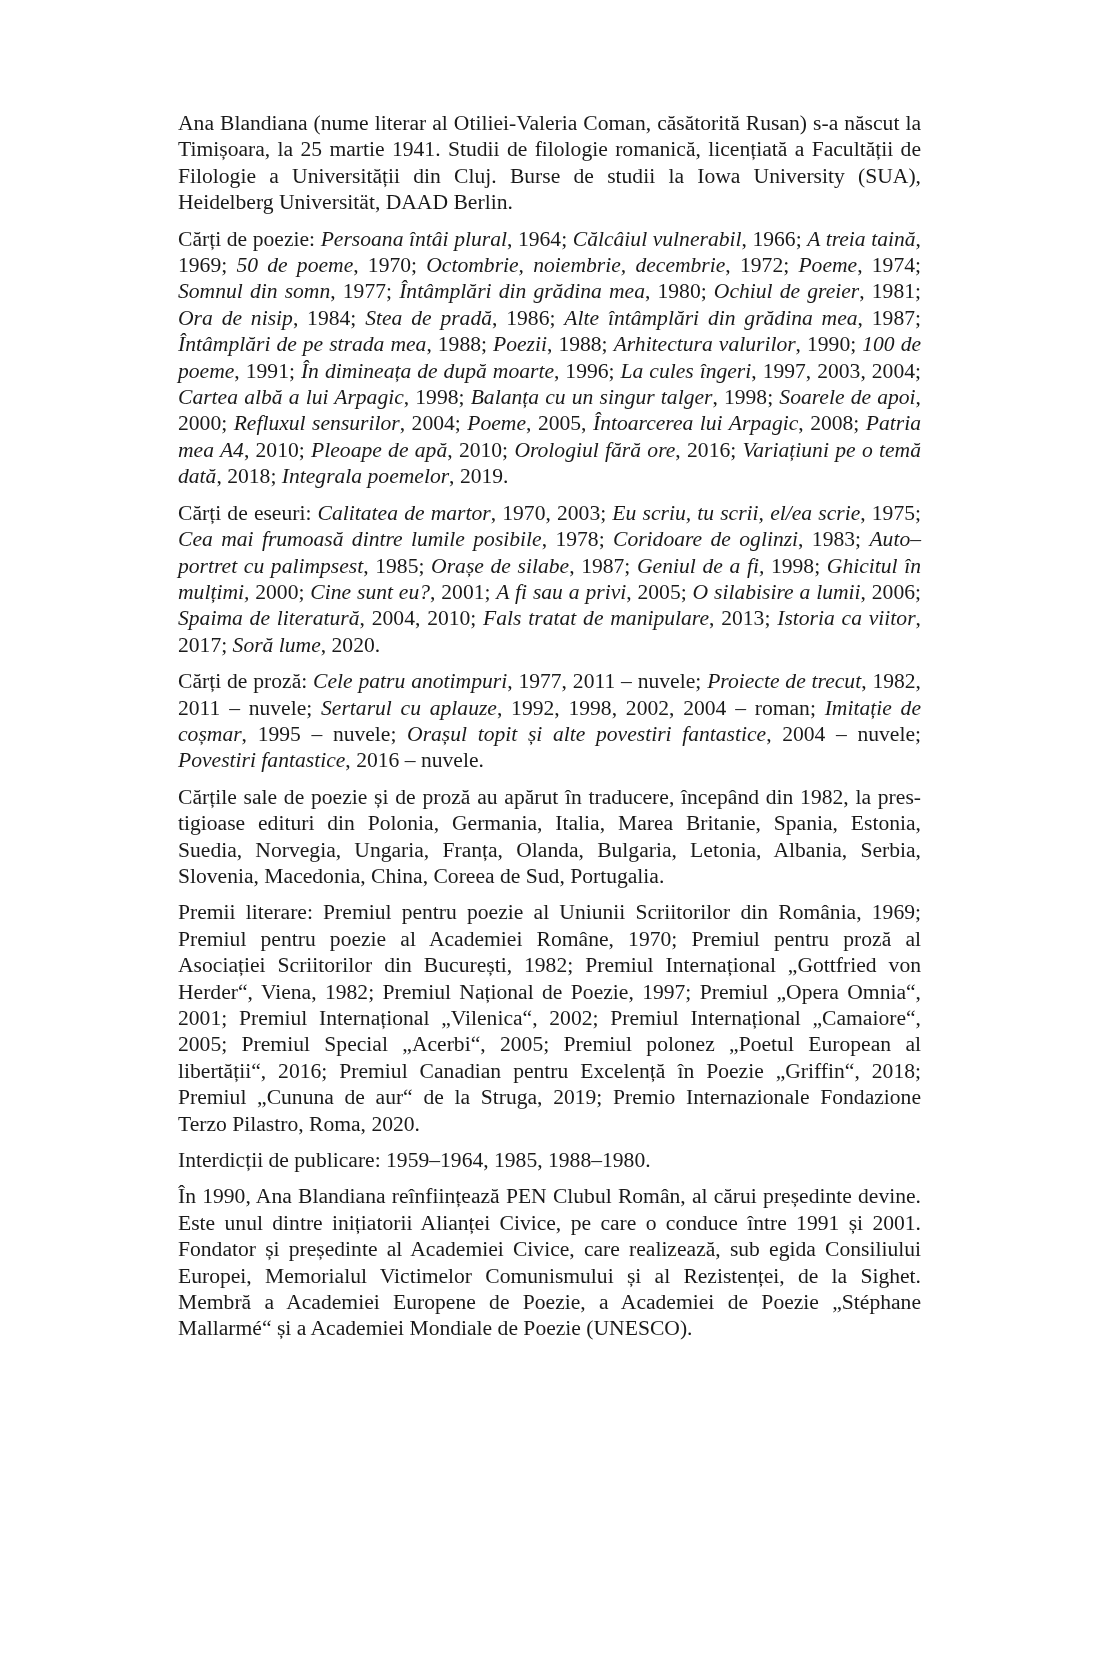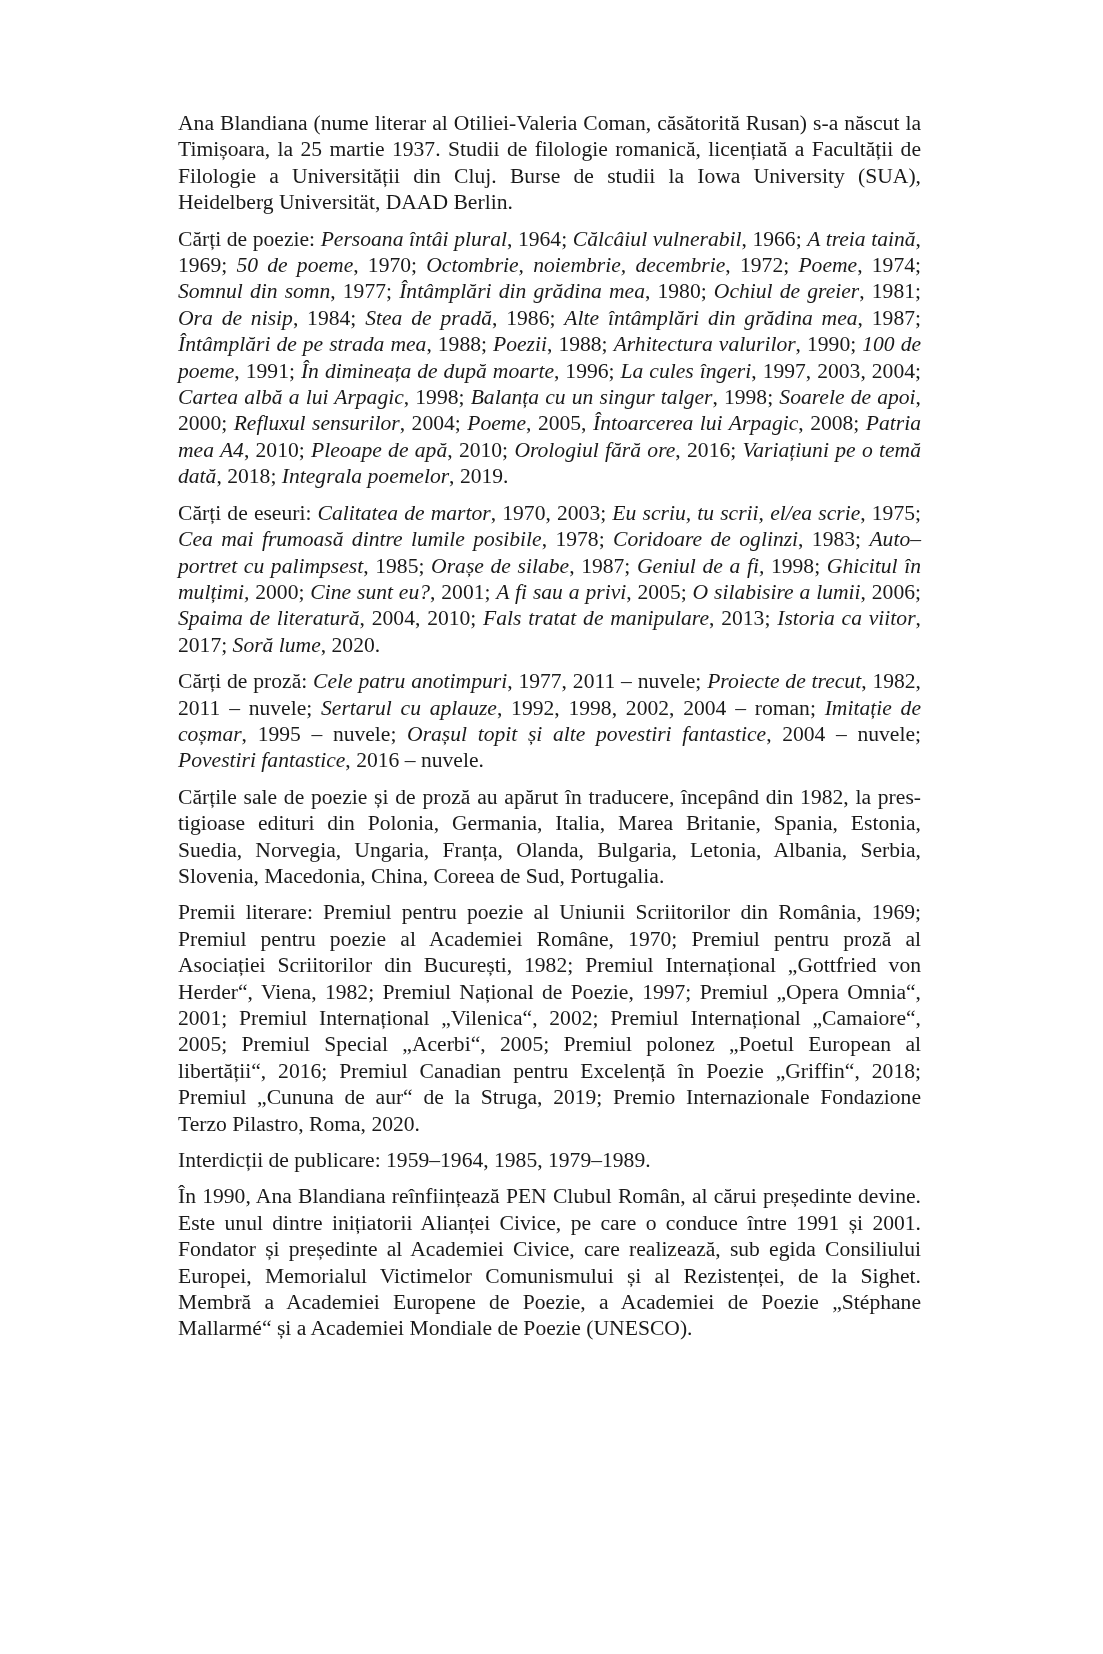--- a/index.html
+++ b/index.html
@@ -28,21 +28,21 @@
     .para {
       margin: 0 0 10px 0;
     }
     .para em {
     }
   </style>
 </head>
 <body>
 
 <div class="page">
-  <p class="para"><span>Ana Blandiana (nume literar al Otiliei-Valeria Coman, căsătorită Rusan) s-a născut la Timișoara, la 25 martie 1937. Studii de filologie romanică, licențiată a Facultății de Filologie a Universității din Cluj. Burse de studii la Iowa University (SUA), Heidelberg Universität, DAAD Berlin.</span></p>
+  <p class="para"><span>Ana Blandiana (nume literar al Otiliei-Valeria Coman, căsătorită Rusan) s-a născut la Timișoara, la 25 martie 1941. Studii de filologie romanică, licențiată a Facultății de Filologie a Universității din Cluj. Burse de studii la Iowa University (SUA), Heidelberg Universität, DAAD Berlin.</span></p>
   <p class="para"><span>Cărți de poezie: </span><em>Persoana întâi plural</em><span>, 1964; </span><em>Călcâiul vulnerabil</em><span>, 1966; </span><em>A treia taină</em><span>, 1969; </span><em>50 de poeme</em><span>, 1970; </span><em>Octombrie, noiembrie, decembrie</em><span>, 1972; </span><em>Poeme</em><span>, 1974; </span><em>Somnul din somn</em><span>, 1977; </span><em>Întâmplări din grădina mea</em><span>, 1980; </span><em>Ochiul de greier</em><span>, 1981; </span><em>Ora de nisip</em><span>, 1984; </span><em>Stea de pradă</em><span>, 1986; </span><em>Alte întâmplări din grădina mea</em><span>, 1987; </span><em>Întâmplări de pe strada mea</em><span>, 1988; </span><em>Poezii</em><span>, 1988; </span><em>Arhitectura valurilor</em><span>, 1990; </span><em>100 de poeme</em><span>, 1991; </span><em>În dimineața de după moarte</em><span>, 1996; </span><em>La cules îngeri</em><span>, 1997, 2003, 2004; </span><em>Cartea albă a lui Arpagic</em><span>, 1998; </span><em>Balanța cu un singur talger</em><span>, 1998; </span><em>Soarele de apoi</em><span>, 2000; </span><em>Refluxul sensurilor</em><span>, 2004; </span><em>Poeme</em><span>, 2005, </span><em>Întoarcerea lui Arpagic</em><span>, 2008; </span><em>Patria mea A4</em><span>, 2010; </span><em>Pleoape de apă</em><span>, 2010; </span><em>Orologiul fără ore</em><span>, 2016; </span><em>Variațiuni pe o temă dată</em><span>, 2018; </span><em>Integrala poemelor</em><span>, 2019.</span></p>
   <p class="para"><span>Cărți de eseuri: </span><em>Calitatea de martor</em><span>, 1970, 2003; </span><em>Eu scriu, tu scrii, el/ea scrie</em><span>, 1975; </span><em>Cea mai frumoasă dintre lumile posibile</em><span>, 1978; </span><em>Coridoare de oglinzi</em><span>, 1983; </span><em>Auto–portret cu palimpsest</em><span>, 1985; </span><em>Orașe de silabe</em><span>, 1987; </span><em>Geniul de a fi,</em><span> 1998; </span><em>Ghicitul în mulțimi,</em><span> 2000; </span><em>Cine sunt eu?</em><span>, 2001; </span><em>A fi sau a privi</em><span>, 2005; </span><em>O silabisire a lumii</em><span>, 2006; </span><em>Spaima de literatură</em><span>, 2004, 2010; </span><em>Fals tratat de manipulare</em><span>, 2013; </span><em>Istoria ca viitor</em><span>, 2017; </span><em>Soră lume</em><span>, 2020.</span></p>
   <p class="para"><span>Cărți de proză: </span><em>Cele patru anotimpuri</em><span>, 1977, 2011 – nuvele; </span><em>Proiecte de trecut</em><span>, 1982, 2011 – nuvele; </span><em>Sertarul cu aplauze</em><span>, 1992, 1998, 2002, 2004 – roman; </span><em>Imitație de coșmar</em><span>, 1995 – nuvele; </span><em>Orașul topit și alte povestiri fantastice</em><span>, 2004 – nuvele; </span><em>Povestiri fantastice</em><span>, 2016 – nuvele.</span></p>
   <p class="para"><span>Cărțile sale de poezie și de proză au apărut în traducere, începând din 1982, la pres­tigioase edituri din Polonia, Germania, Italia, Marea Britanie, Spania, Estonia, Suedia, Norvegia, Ungaria, Franța, Olanda, Bulgaria, Letonia, Albania, Serbia, Slovenia, Macedonia, China, Coreea de Sud, Portugalia.</span></p>
   <p class="para"><span>Premii literare: Premiul pentru poezie al Uniunii Scriitorilor din România, 1969; Premiul pentru poezie al Academiei Române, 1970; Premiul pentru proză al Asociației Scriitorilor din București, 1982; Premiul Internațional „Gottfried von Herder“, Viena, 1982; Premiul Național de Poezie, 1997; Premiul „Opera Omnia“, 2001; Premiul Internațional „Vilenica“, 2002; Premiul Internațional „Camaiore“, 2005; Premiul Special „Acerbi“, 2005; Premiul polonez „Poetul European al libertății“, 2016; Premiul Canadian pentru Excelență în Poezie „Griffin“, 2018; Premiul „Cununa de aur“ de la Struga, 2019; Premio Internazionale Fondazione Terzo Pilastro, Roma, 2020.</span></p>
-  <p class="para"><span>Interdicții de publicare: 1959–1964, 1985, 1979–1989.</span></p>
+  <p class="para"><span>Interdicții de publicare: 1959–1964, 1985, 1988–1980.</span></p>
   <p class="para"><span>În 1990, Ana Blandiana reînființează PEN Clubul Român, al cărui președinte devine. Este unul dintre inițiatorii Alianței Civice, pe care o conduce între 1991 și 2001. Fondator și președinte al Academiei Civice, care realizează, sub egida Consiliului Europei, Memorialul Victimelor Comunismului și al Rezistenței, de la Sighet. Membră a Academiei Europene de Poezie, a Academiei de Poezie „Stéphane Mallarmé“ și a Academiei Mondiale de Poezie (UNESCO).</span></p>
 </div>
 
 </body></html>

